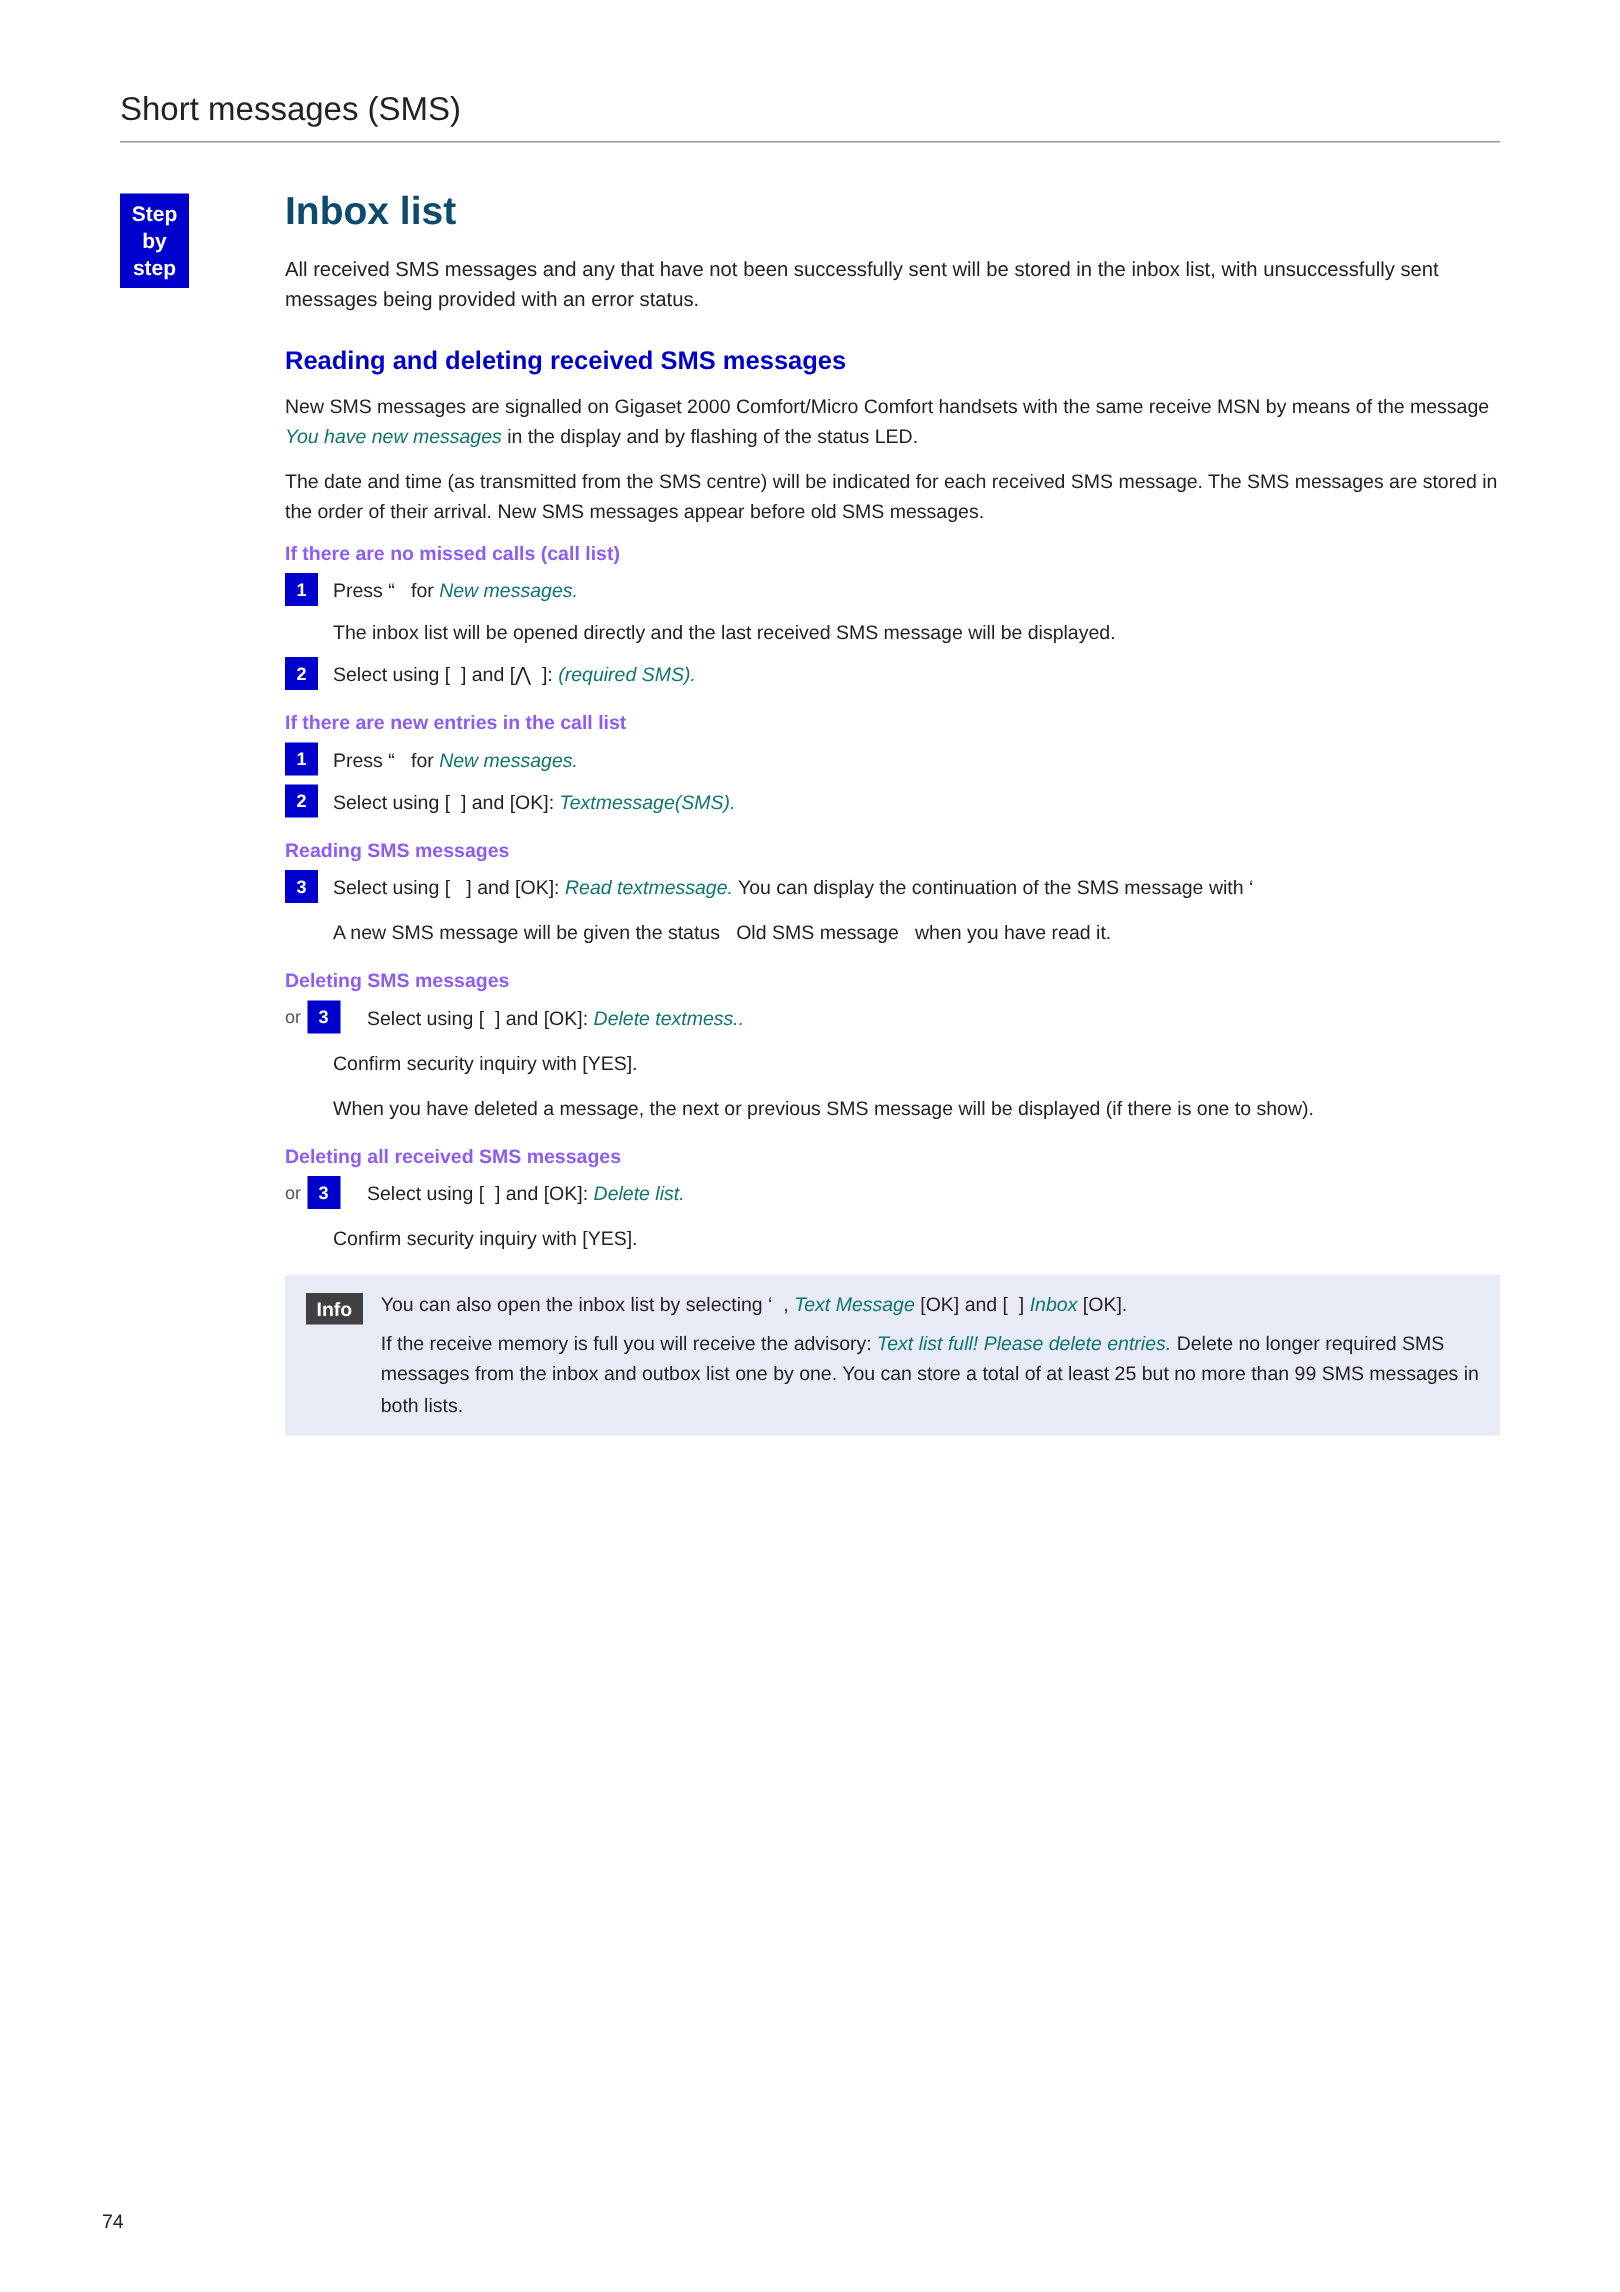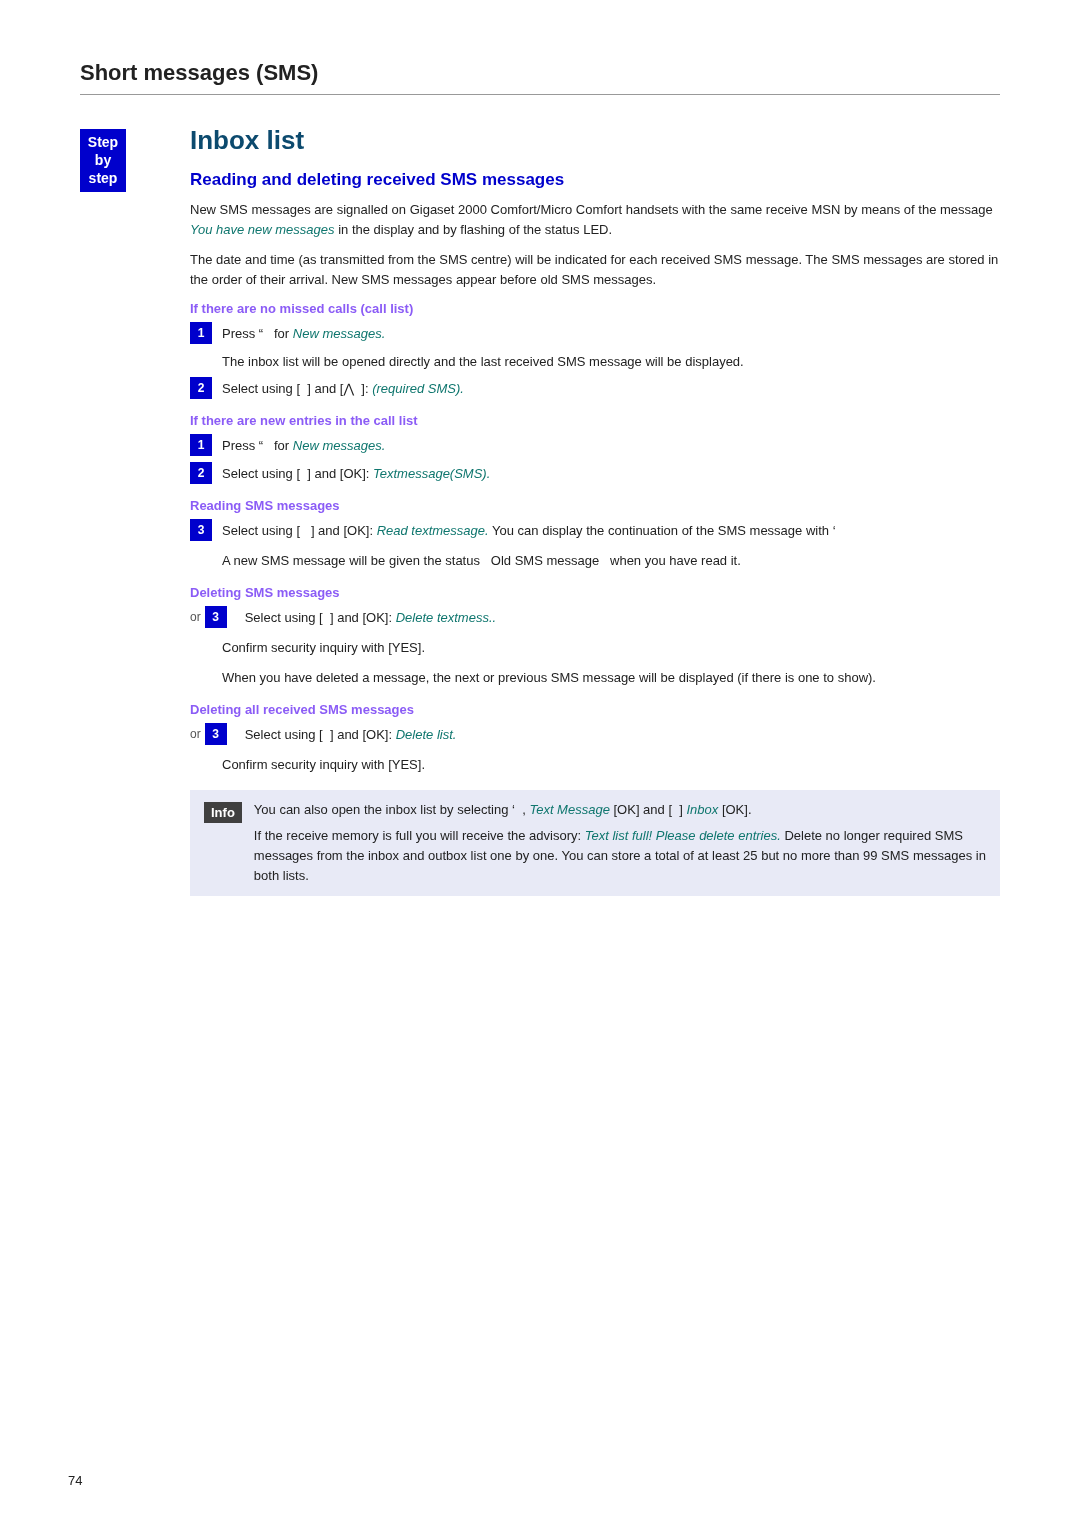--- a/index.html
+++ b/index.html
@@ -17,21 +17,21 @@
       color: #222222;
       position: relative;
     }
 
     .page-container {
       padding: 60px 80px 80px 80px;
     }
 
     .section-title {
       font-size: 22px;
-      font-weight: bold;
+      font-weight: normal;
       color: #222222;
       border-bottom: 1px solid #999999;
       padding-bottom: 8px;
       margin-bottom: 30px;
     }
 
     .content-area {
       display: flex;
       gap: 20px;
     }
@@ -185,20 +185,21 @@
   <div class="content-area">
 
     <div class="left-column">
       <div class="step-badge">Step<br>by<br>step</div>
     </div>
 
     <div class="right-column">
 
       <h1 class="page-heading">Inbox list</h1>
 
+      <p class="intro-text">All received SMS messages and any that have not been successfully sent will be stored in the inbox list, with unsuccessfully sent messages being provided with an error status.</p>
 
       <div class="section-heading">Reading and deleting received SMS messages</div>
 
       <p class="body-text">
         <span>New SMS messages are signalled on Gigaset 2000 Comfort/Micro Comfort handsets with the same receive MSN by means of the message </span><span class="italic-blue">You have new messages</span><span> in the display and by flashing of the status LED.</span>
       </p>
 
       <p class="body-text">The date and time (as transmitted from the SMS centre) will be indicated for each received SMS message. The SMS messages are stored in the order of their arrival. New SMS messages appear before old SMS messages.</p>
 
       <div class="sub-section">

